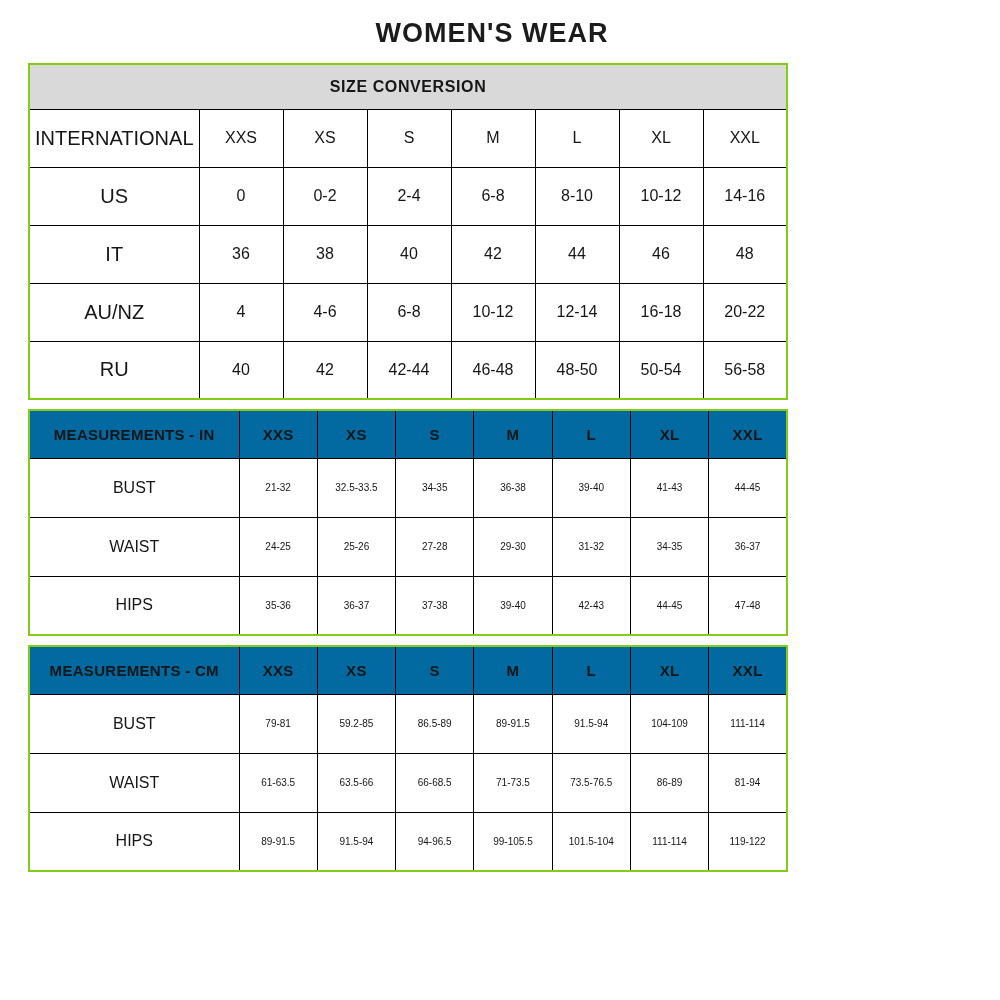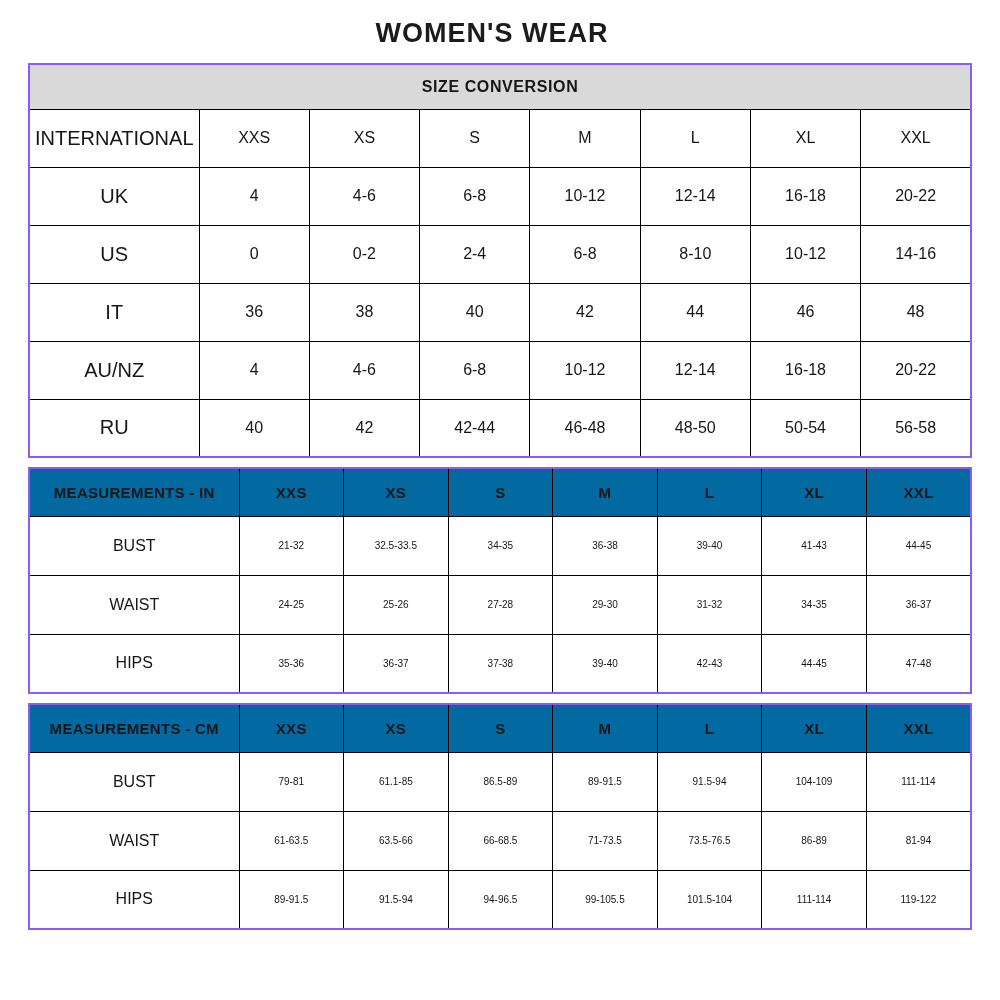--- a/index.html
+++ b/index.html
@@ -17,24 +17,24 @@
   }
   .page-title {
     text-align: center;
     font-size: 27px;
     font-weight: 700;
     letter-spacing: 1px;
     color: #1b1b1b;
     padding: 6px 0 14px 0;
   }
   table.tbl {
-    width: 944px;
+    width: 760px;
     border-collapse: collapse;
     table-layout: fixed;
-    border: 2px solid #8b5cf6;
+    border: 2px solid #84cc16;
     margin-bottom: 9px;
   }
   .tbl td, .tbl th {
     border: 1px solid #000;
     text-align: center;
     vertical-align: middle;
     color: #161616;
   }
   
   .tbl-title {
@@ -86,30 +86,20 @@
           <td>XS</td>
           <td>S</td>
           <td>M</td>
           <td>L</td>
           <td>XL</td>
           <td>XXL</td>
         </tr>
     </thead>
     <tbody id="conv-body">
         <tr>
-          <td class="row-label">UK</td>
-          <td>4</td>
-          <td>4-6</td>
-          <td>6-8</td>
-          <td>10-12</td>
-          <td>12-14</td>
-          <td>16-18</td>
-          <td>20-22</td>
-        </tr>
-        <tr>
           <td class="row-label">US</td>
           <td>0</td>
           <td>0-2</td>
           <td>2-4</td>
           <td>6-8</td>
           <td>8-10</td>
           <td>10-12</td>
           <td>14-16</td>
         </tr>
         <tr>
@@ -222,21 +212,21 @@
           <th>M</th>
           <th>L</th>
           <th>XL</th>
           <th>XXL</th>
         </tr>
     </thead>
     <tbody id="cm-body">
         <tr>
           <td class="row-label">BUST</td>
           <td class="val">79-81</td>
-          <td class="val">61.1-85</td>
+          <td class="val">59.2-85</td>
           <td class="val">86.5-89</td>
           <td class="val">89-91.5</td>
           <td class="val">91.5-94</td>
           <td class="val">104-109</td>
           <td class="val">111-114</td>
         </tr>
         <tr>
           <td class="row-label">WAIST</td>
           <td class="val">61-63.5</td>
           <td class="val">63.5-66</td>

